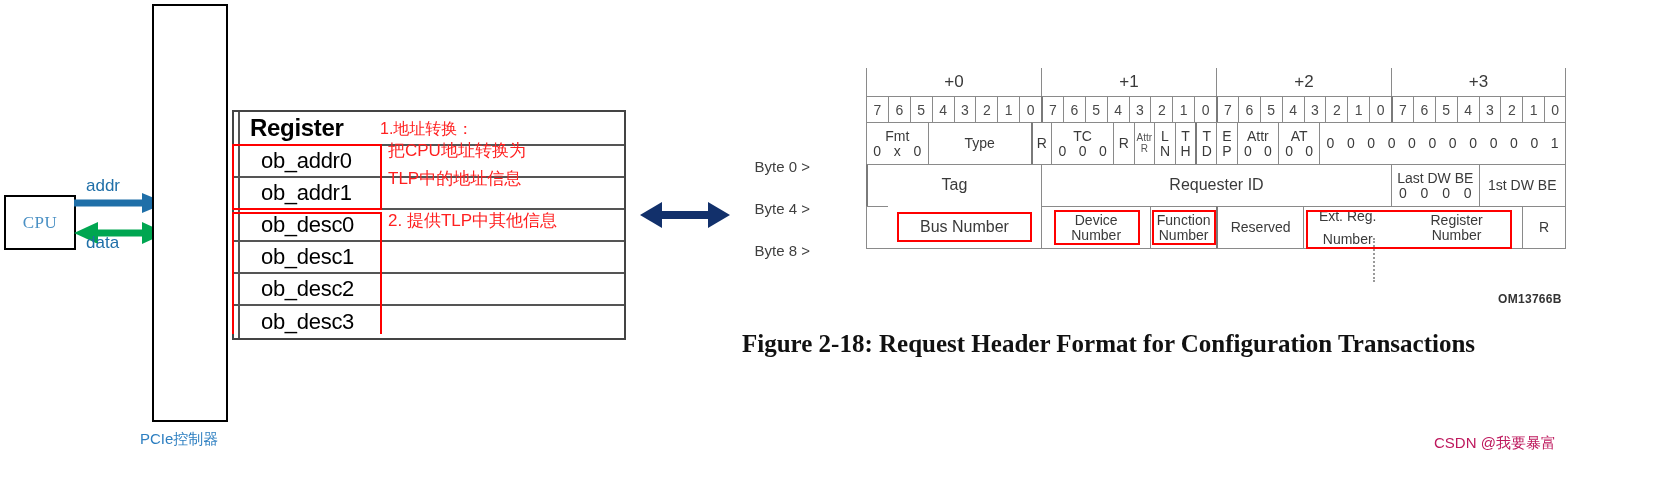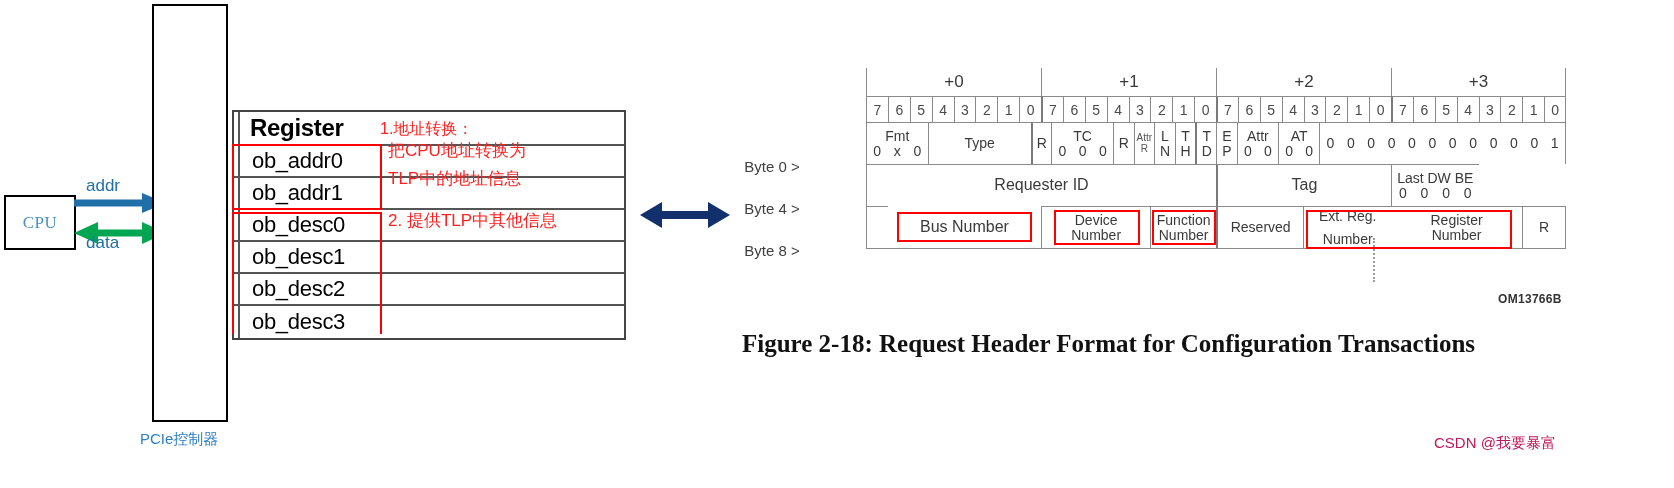--- a/index.html
+++ b/index.html
@@ -18,38 +18,38 @@
   
   #pcie-box{left:152px;top:4px;width:76px;height:418px;border:2px solid #000;box-sizing:border-box;background:#fff;}
   #pcie-label{left:140px;top:430px;font-size:15px;color:#2d7fc1;white-space:nowrap;}
 
   
   #reg-table{left:232px;top:110px;width:394px;border:2px solid #444;box-sizing:border-box;background:#fff;}
   .reg-row{display:flex;border-bottom:2px solid #555;box-sizing:border-box;height:32px;}
   .reg-row:last-child{border-bottom:none;}
   .reg-row.header{height:34px;}
   .reg-name{width:148px;box-sizing:border-box;display:flex;align-items:center;
-            padding-left:12px;font-size:22px;color:#000;letter-spacing:-.3px;}
+            padding-left:21px;font-size:22px;color:#000;letter-spacing:-.3px;}
   .reg-row.header .reg-name{font-weight:bold;font-size:24px;padding-left:10px;}
   .reg-desc{flex:1;box-sizing:border-box;}
   .reg-left-stripe{width:6px;border-right:2px solid #555;box-sizing:border-box;}
 
   
   #red-box-addr{left:232px;top:144px;width:150px;height:66px;border:2px solid #ff0000;box-sizing:border-box;pointer-events:none;}
   #red-box-desc{left:232px;top:212px;width:150px;height:122px;border:2px solid #ff0000;box-sizing:border-box;border-bottom:none;pointer-events:none;}
 
   .red-note{color:#ff2020;font-size:16px;white-space:nowrap;line-height:1.35;}
   #note1{left:380px;top:118px;}
   #note1b{left:388px;top:140px;font-size:17px;}
   #note1c{left:388px;top:168px;font-size:17px;}
   #note2{left:388px;top:210px;font-size:17px;}
 
   
   #mid-arrow{left:640px;top:200px;}
-  .byte-label{font-size:15px;color:#3f3f3f;text-align:center;width:76px;}
+  .byte-label{font-size:15px;color:#3f3f3f;text-align:right;width:76px;}
   #bl0{left:734px;top:158px;}
   #bl4{left:734px;top:200px;}
   #bl8{left:734px;top:242px;}
 
   #hdr-table{left:866px;top:68px;width:700px;}
   .hrow{display:flex;}
   .offs-row{height:28px;}
   .bits-row{height:26px;}
   .data-row{height:42px;}
 
@@ -279,34 +279,37 @@
           <span>0</span>
           <span>0</span>
           <span>0</span>
           <span>0</span>
           <span>1</span>
         </span>
     </div>
   </div>
 
   <div class="hrow data-row">
+    <div class="cell dcell dbl" style="width:175px">
+      <span class="t1" style="font-size:16px">Tag</span>
+    </div>
     <div class="cell dcell" style="width:350px">
       <span class="t1" style="font-size:16px">Requester ID</span>
-    </div>
-    <div class="cell dcell dbl" style="width:175px">
-      <span class="t1" style="font-size:16px">Tag</span>
     </div>
     <div class="cell dcell" style="width:87.5px">
       <span class="t1">Last DW BE</span>
       <span class="zrow">
           <span>0</span>
           <span>0</span>
           <span>0</span>
           <span>0</span>
         </span>
+    </div>
+    <div class="cell dcell last" style="width:87.5px">
+      <span class="t1" style="text-align:center">1st DW BE</span>
     </div>
   </div>
 
   <div class="hrow data-row row-bottom">
     <div class="cell dcell" style="width:21.9px"></div>
     <div class="cell" style="width:153.1px;position:relative;">
       <span class="t1" style="font-size:16px">Bus Number</span>
       <span class="redbox" style="left:9px;right:9px;top:6px;bottom:6px;"></span>
     </div>
     <div class="cell dcell" style="width:109.4px;position:relative;">

